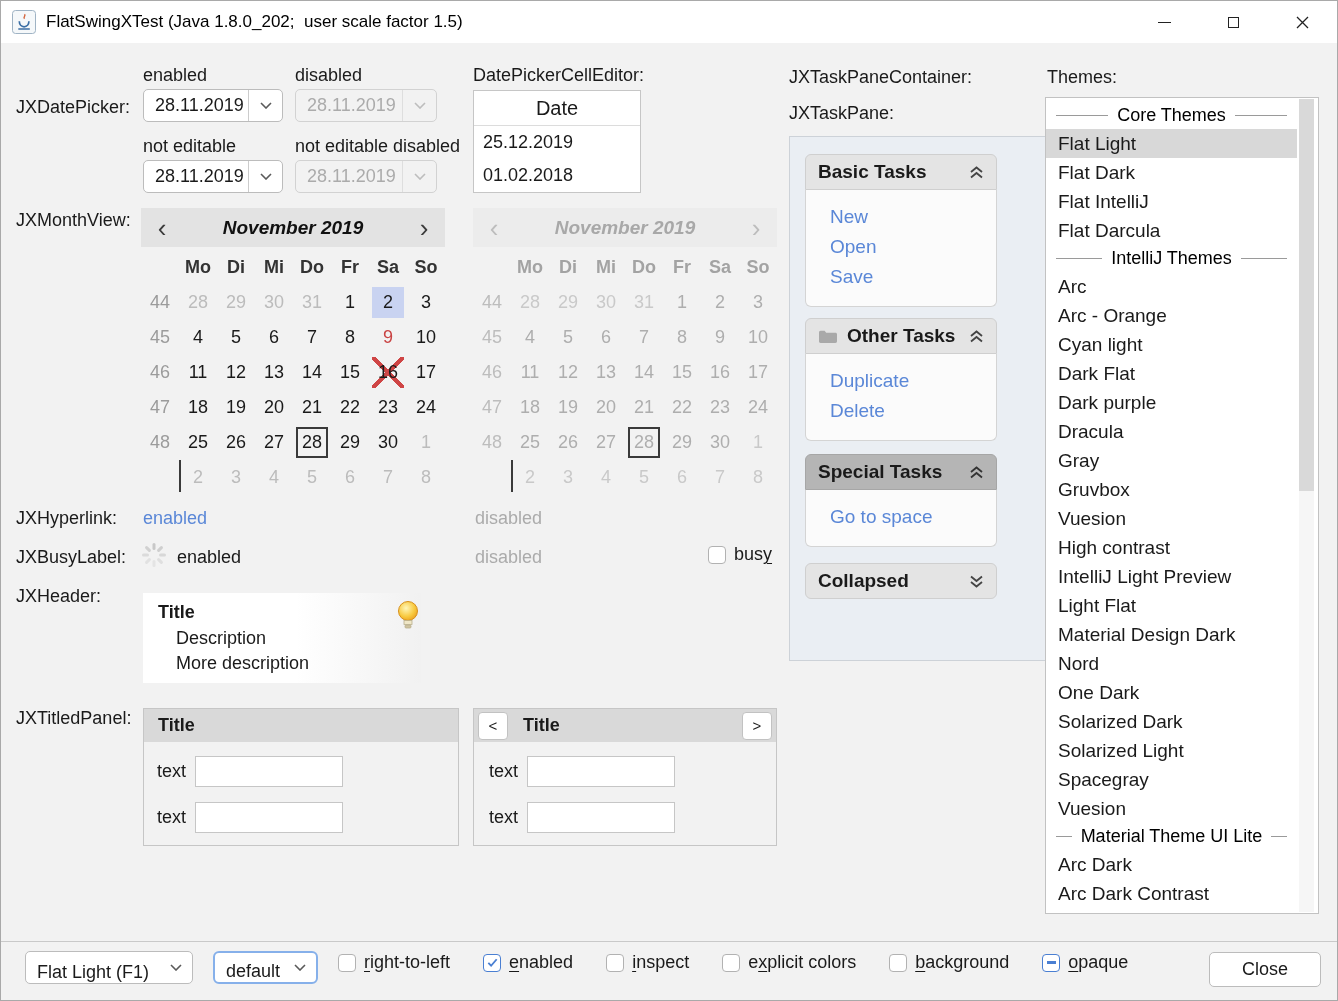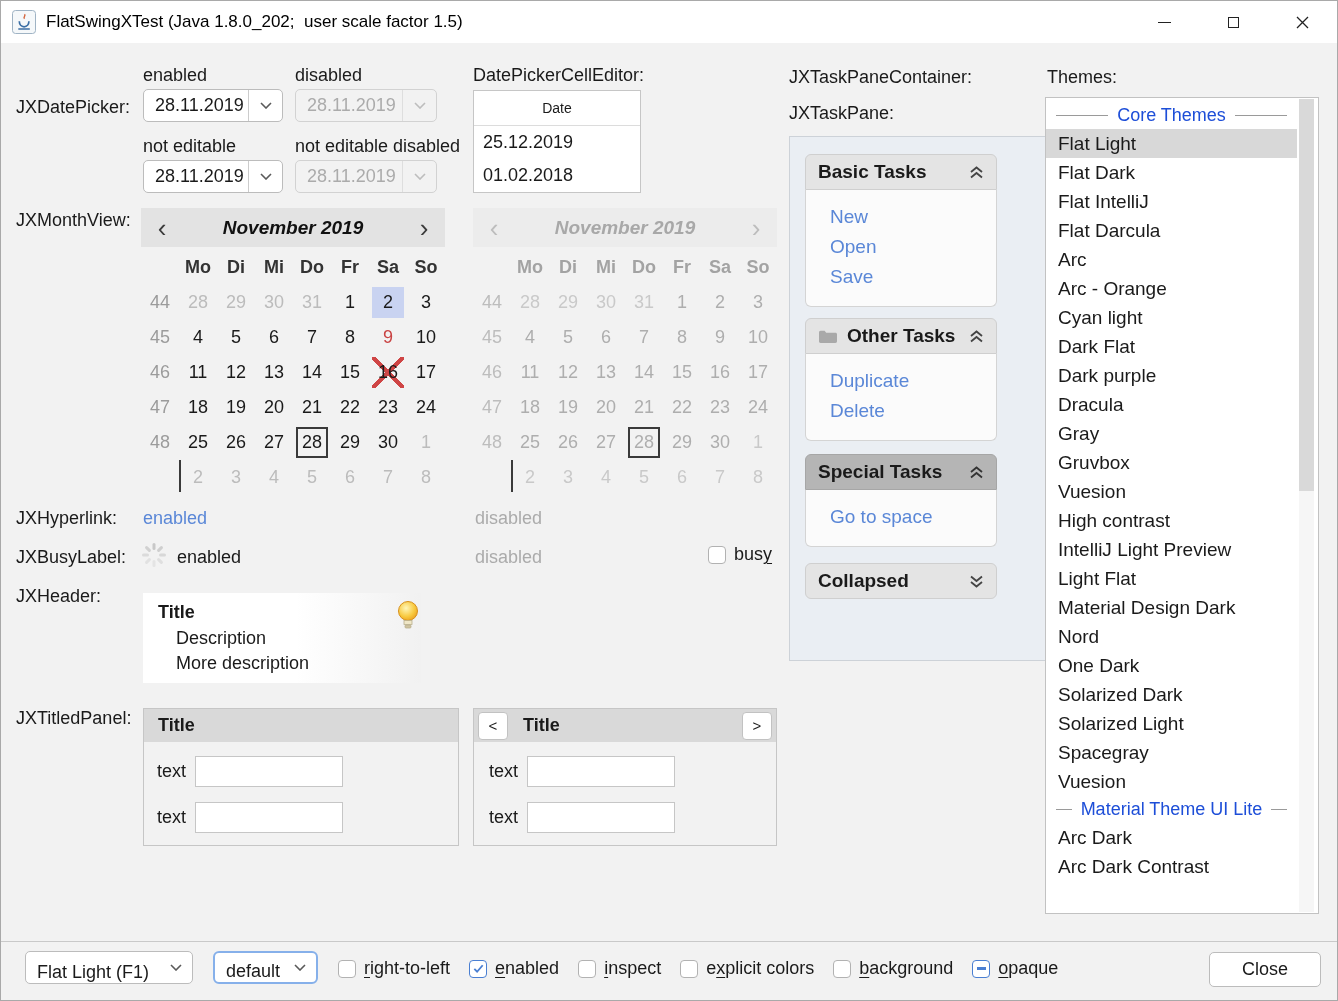--- a/index.html
+++ b/index.html
@@ -21,21 +21,21 @@
   .combo{position:absolute;height:33px;background:#fff;border:1px solid #bcbcbc;border-radius:5px;
     box-sizing:border-box;display:flex;align-items:center;overflow:hidden;}
   .combo .val{flex:1;padding-left:11px;font-size:18px;white-space:nowrap;}
   .combo .vsep{width:1px;align-self:stretch;background:#ccc;}
   .combo .arrow{width:33px;display:flex;align-items:center;justify-content:center;align-self:stretch;}
   .combo.disabled{background:#f2f2f2;border-color:#d2d2d2;color:#ababab;}
   .combo.disabled .vsep{background:#dedede;}
   .combo.focused{border:2px solid #86b0ea;border-radius:6px;}
   
   .ce-table{position:absolute;left:472px;top:89px;width:168px;background:#fff;border:1px solid #c6c6c6;box-sizing:border-box;}
-  .ce-head{height:34px;line-height:34px;text-align:center;font-size:14px;border-bottom:1px solid #dcdcdc;}
+  .ce-head{height:34px;line-height:34px;text-align:center;font-size:20px;border-bottom:1px solid #dcdcdc;}
   .ce-row{height:33px;line-height:33px;padding-left:9px;font-size:18px;}
   
   .monthview{position:absolute;width:304px;}
   .mv-head{height:39px;background:#e3e3e3;display:flex;align-items:center;}
   .mv-nav{width:42px;text-align:center;font-size:26px;line-height:36px;color:#3c3c3c;}
   .mv-title{flex:1;text-align:center;font-size:19px;font-weight:bold;color:#111;font-style:italic;}
   .mv-grid{display:grid;grid-template-columns:38px repeat(7,38px);grid-auto-rows:35px;
     align-items:center;justify-items:center;font-size:18px;margin-top:3px;}
   .mv-wk{color:#9b9b9b;}
   .mv-dh{font-weight:bold;color:#333;}
@@ -91,30 +91,30 @@
   .tp-head .tp-icon{margin-right:9px;display:flex;}
   .tp-content{background:#fbfbfb;border:1px solid #d4d4d4;border-top:none;border-radius:0 0 6px 6px;
     padding:16px 0 10px 24px;}
   .tp-link{font-size:19px;color:#5a87d7;margin-bottom:8px;}
   
   .themes-list{position:absolute;left:1044px;top:96px;width:274px;height:817px;background:#fff;
     border:1px solid #c2c2c2;box-sizing:border-box;overflow:hidden;padding-top:4px;}
   .th-item{height:29px;line-height:29px;padding-left:12px;margin-right:21px;font-size:19px;}
   .th-item.selected{background:#d8d8d8;}
   .th-sep{height:27px;display:flex;align-items:center;padding:0 10px;margin-right:21px;
-    color:#1d4ed8;font-size:18px;}
+    color:#000000;font-size:18px;}
   .th-sep-line{flex:1;height:1px;background:#9a9a9a;}
   .th-sep-label{padding:0 9px;white-space:nowrap;}
   .th-scroll{position:absolute;top:1px;right:4px;width:15px;height:813px;background:#f6f6f6;}
   .th-thumb{position:absolute;top:0;left:0;width:15px;height:392px;background:#d9d9d9;}
   
   .bottombar{position:absolute;left:0;right:0;top:940px;height:61px;background:#f2f2f2;
     border-top:1px solid #c9c9c9;box-sizing:border-box;}
   .bb-abs{position:absolute;align-items:flex-end;}
-  .cb-row{position:absolute;left:337px;top:10px;height:33px;display:flex;align-items:center;gap:19px;}
+  .cb-row{position:absolute;left:337px;top:10px;height:33px;display:flex;align-items:flex-start;gap:33px;}
   .cb-wrap{display:flex;align-items:center;gap:8px;font-size:18px;white-space:nowrap;}
   .cb-box{width:18px;height:18px;border:1px solid #b2b2b2;border-radius:4px;background:#fff;
     box-sizing:border-box;display:flex;align-items:center;justify-content:center;flex:0 0 auto;}
   .cb-box.checked,.cb-box.indeterminate{border-color:#4a7fd2;}
   .cb-dash{width:9px;height:3px;background:#4a7fd2;}
   .cb-wrap u{text-decoration-thickness:1px;text-underline-offset:2.5px;}
   .close-btn{position:absolute;left:1208px;top:10px;width:110px;height:33px;background:#fff;
     border:1px solid #bcbcbc;border-radius:5px;font-size:18px;display:flex;align-items:center;justify-content:center;}
   .spinner{position:absolute;left:140px;top:541px;}
 </style>
@@ -467,20 +467,25 @@
     </div>
   <div class="th-sep">
         <span class="th-sep-line"></span>
         <span class="th-sep-label">Core Themes</span>
         <span class="th-sep-line"></span>
       </div>
       <div class="th-item selected">Flat Light</div>
       <div class="th-item">Flat Dark</div>
       <div class="th-item">Flat IntelliJ</div>
       <div class="th-item">Flat Darcula</div>
+      <div class="th-sep">
+        <span class="th-sep-line"></span>
+        <span class="th-sep-label">IntelliJ Themes</span>
+        <span class="th-sep-line"></span>
+      </div>
       <div class="th-item">Arc</div>
       <div class="th-item">Arc - Orange</div>
       <div class="th-item">Cyan light</div>
       <div class="th-item">Dark Flat</div>
       <div class="th-item">Dark purple</div>
       <div class="th-item">Dracula</div>
       <div class="th-item">Gray</div>
       <div class="th-item">Gruvbox</div>
       <div class="th-item">Vuesion</div>
       <div class="th-item">High contrast</div>

